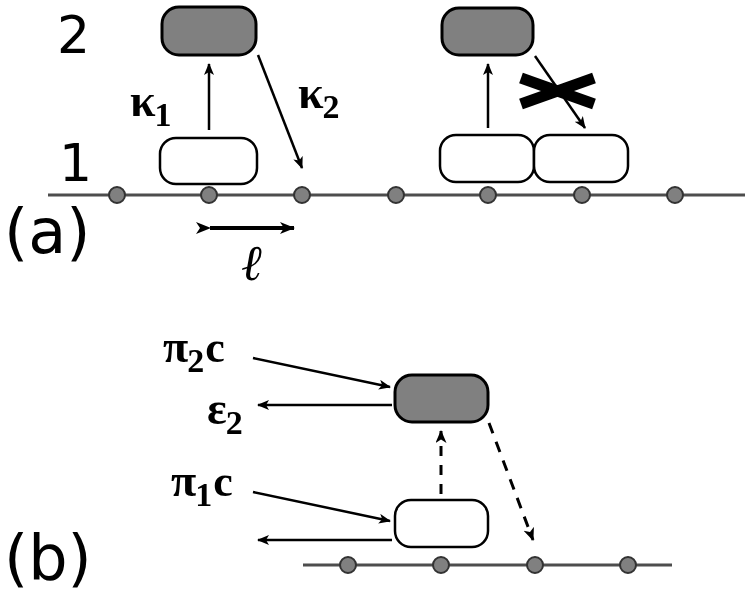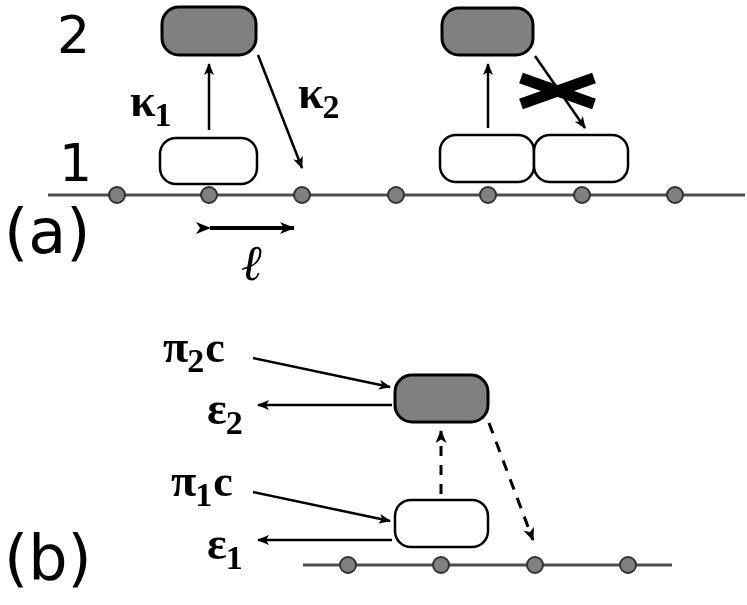--- a/index.html
+++ b/index.html
@@ -173,19 +173,16 @@
   </div>
 
   <div class="label greek" style="left:207px; top:386px;">
     <span>ε</span><span class="sub">2</span>
   </div>
 
   <div class="label greek" style="left:163px; top:458px;margin-left:8px;">
     <span>π</span><span class="sub">1</span><span class="post">c</span>
   </div>
 
-  <div class="label greek" style="left:207px; top:521px;">
-    <span>ε</span><span class="sub">1</span>
-  </div>
 
   <div class="label panel-tag" style="left:4px; top:527px;">(b)</div>
 
 </div>
 
 </body></html>

